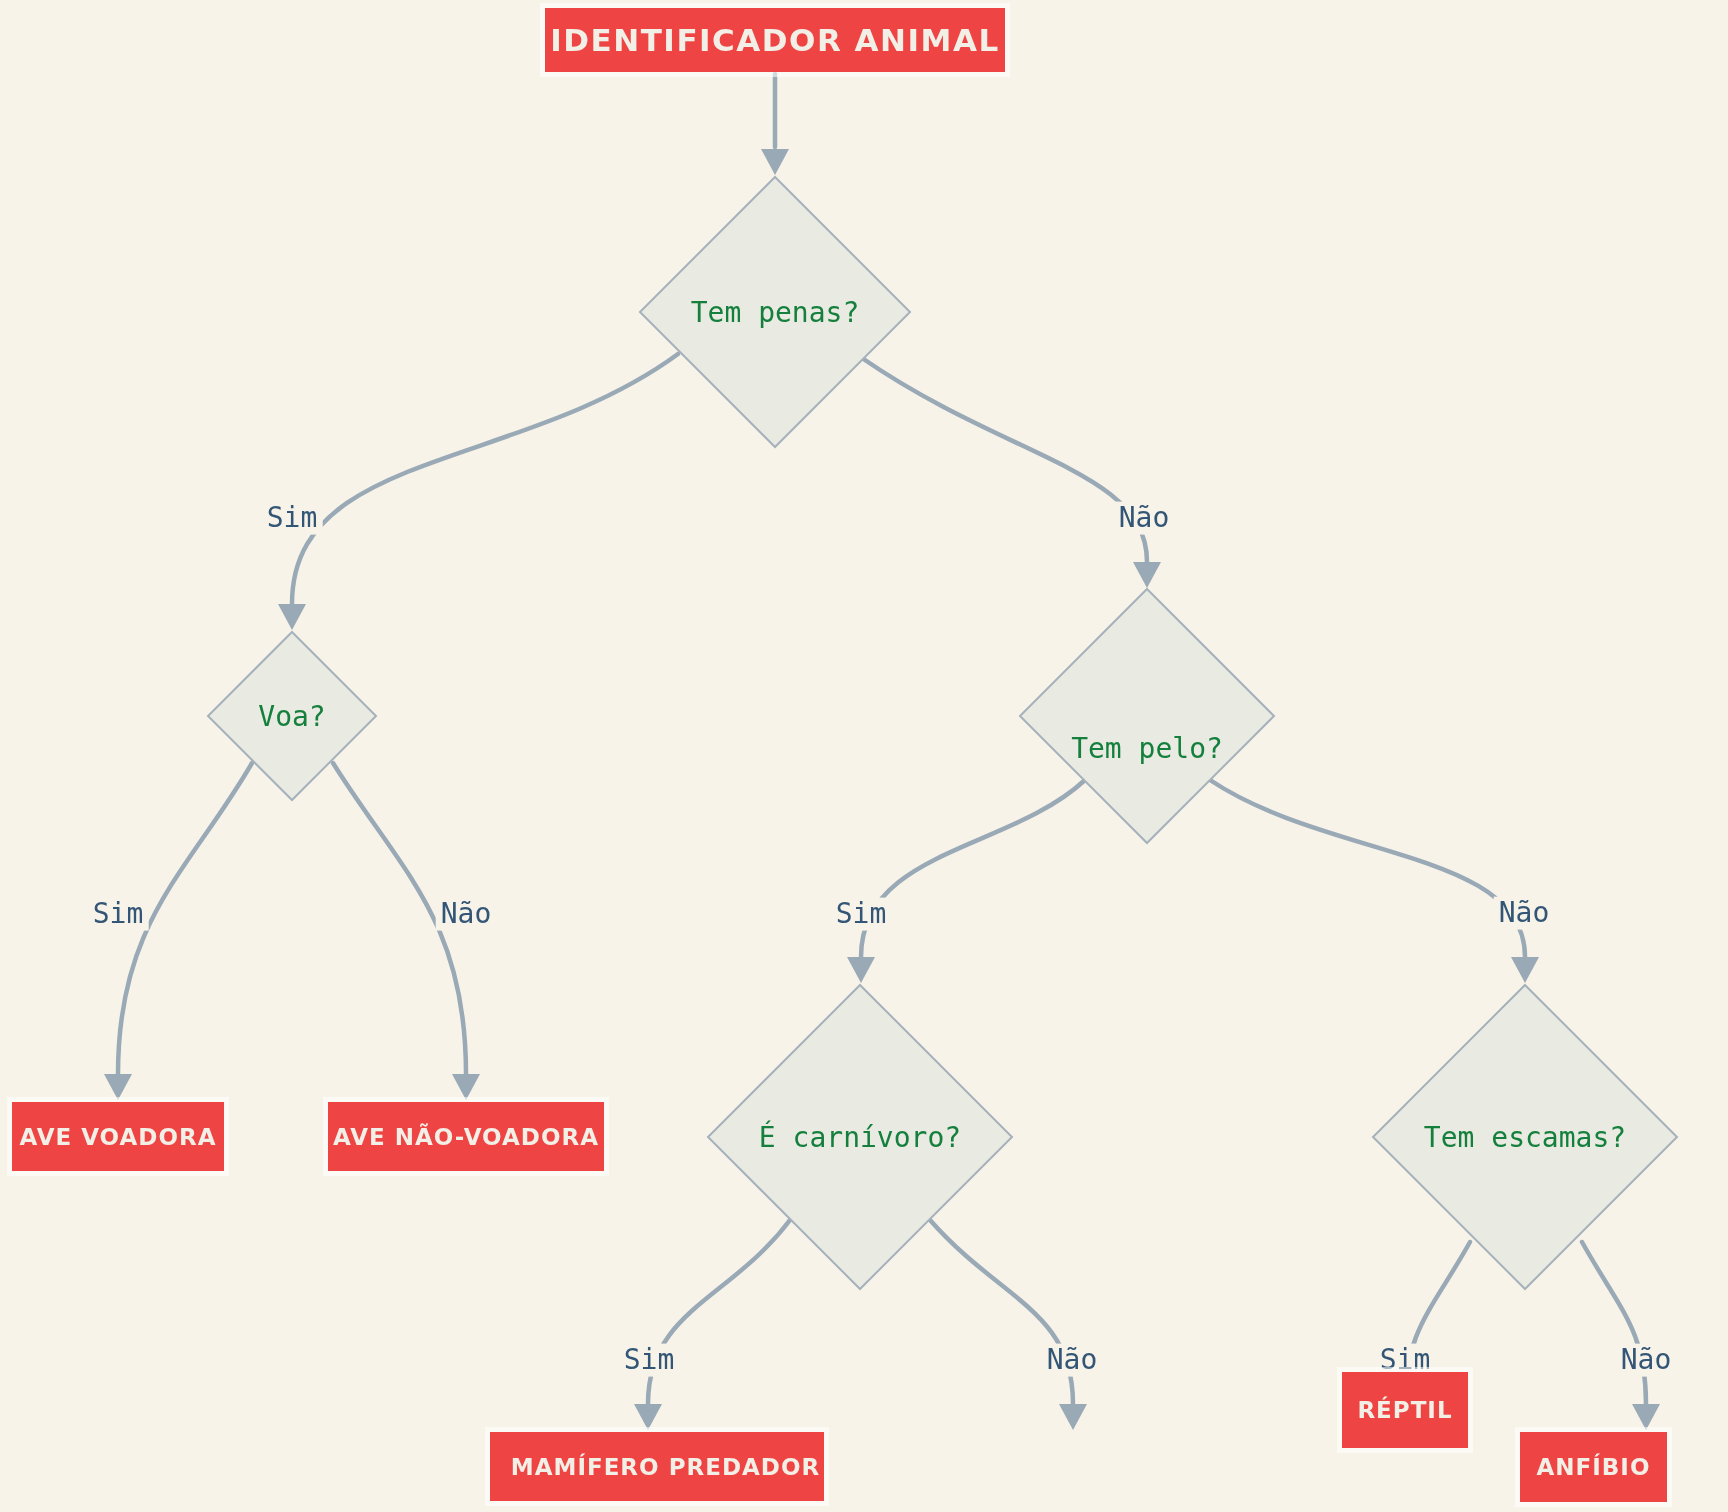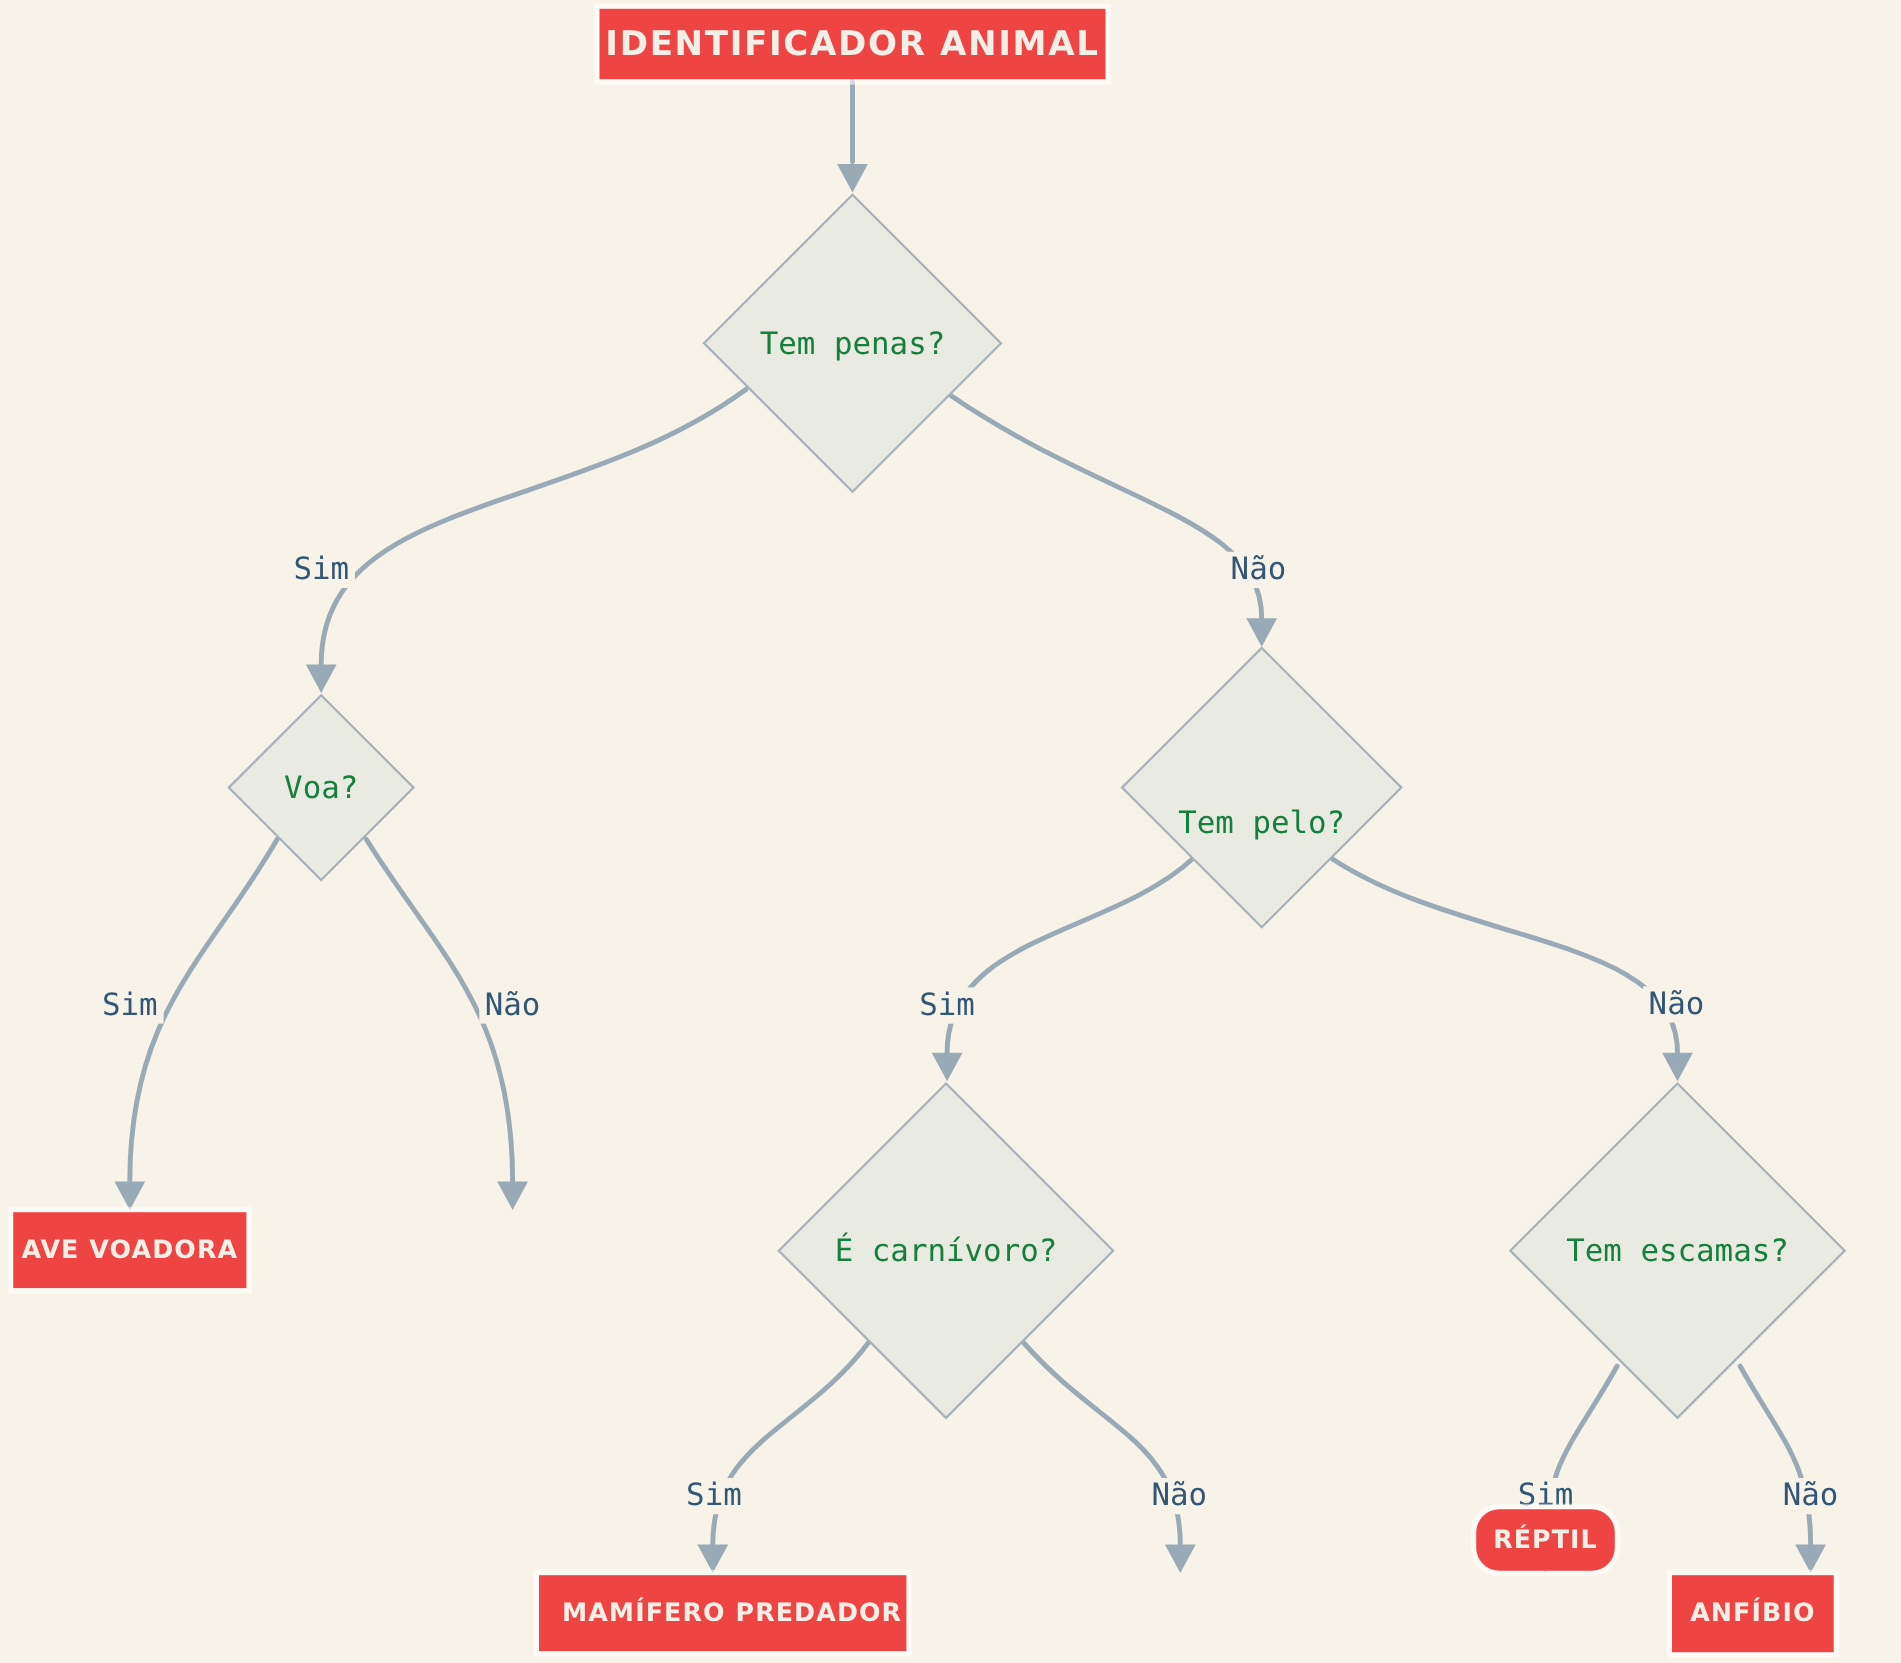--- a/index.html
+++ b/index.html
@@ -72,21 +72,21 @@
     font-size: 31px;
     letter-spacing: 1.5px;
   }
   .leaf-box {
     font-size: 23px;
   }
   #leaf-ave-voadora      { left: 12px;   top: 1102px; width: 212px; height: 69px; }
   #leaf-ave-nao-voadora  { left: 328px;  top: 1102px; width: 276px; height: 69px; }
   #leaf-mamifero-predador   { left: 490px;  top: 1432px; width: 317px; height: 69px; padding-left: 17px; }
   #leaf-mamifero-herbivoro  { left: 908px;  top: 1432px; width: 332px; height: 70px; }
-  #leaf-reptil           { left: 1342px; top: 1372px; width: 126px; height: 56px; border-radius: 21px; }
+  #leaf-reptil           { left: 1342px; top: 1372px; width: 126px; height: 76px; }
   #leaf-anfibio          { left: 1520px; top: 1432px; width: 147px; height: 70px; }
 </style>
 </head>
 <body>
 
 <div id="canvas">
 
   <svg id="edge-layer" width="1728" height="1512" viewBox="0 0 1728 1512">
 
     <path class="edge" d="M775,74 L775,147"></path>
@@ -142,17 +142,18 @@
   <div class="edge-label" style="left:118px; top:914px;">Sim</div>
   <div class="edge-label" style="left:466px; top:914px;">Não</div>
   <div class="edge-label" style="left:861px; top:914px;">Sim</div>
   <div class="edge-label" style="left:1524px; top:913px;">Não</div>
   <div class="edge-label" style="left:649px; top:1360px;">Sim</div>
   <div class="edge-label" style="left:1072px; top:1360px;">Não</div>
   <div class="edge-label" style="left:1405px; top:1360px;">Sim</div>
   <div class="edge-label" style="left:1646px; top:1360px;">Não</div>
 
   <div class="node-box leaf-box" id="leaf-ave-voadora">AVE VOADORA</div>
+  <div class="node-box leaf-box" id="leaf-ave-nao-voadora">AVE NÃO-VOADORA</div>
   <div class="node-box leaf-box" id="leaf-mamifero-predador">MAMÍFERO PREDADOR</div>
   <div class="node-box leaf-box" id="leaf-reptil">RÉPTIL</div>
   <div class="node-box leaf-box" id="leaf-anfibio">ANFÍBIO</div>
 
 </div>
 
 </body></html>

